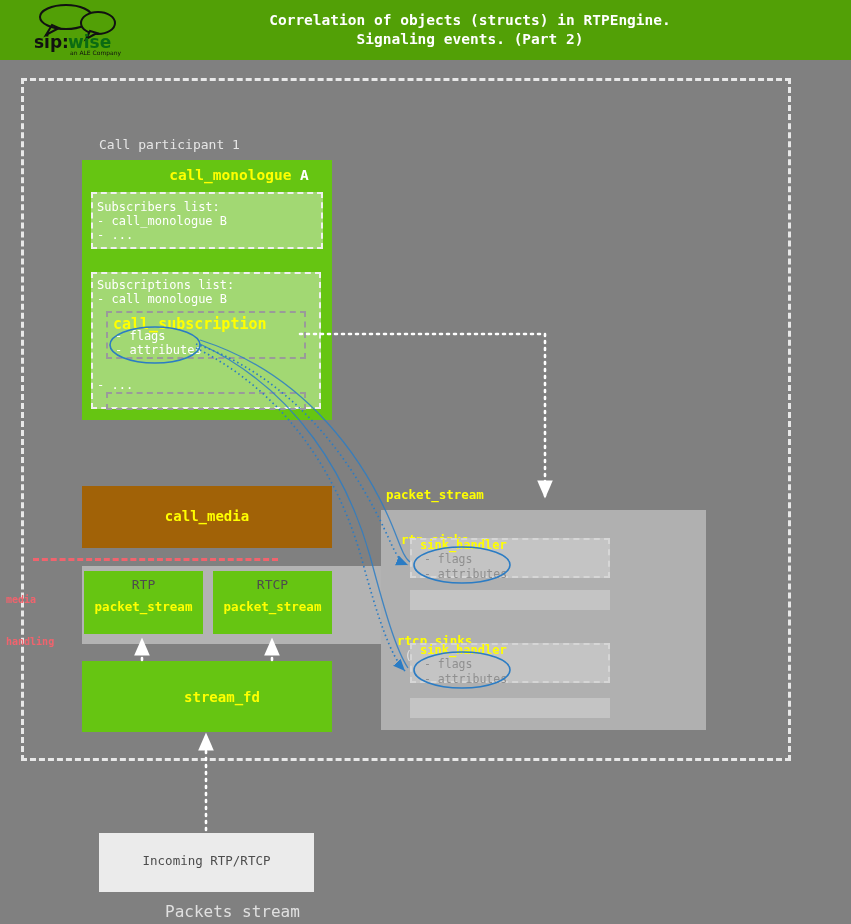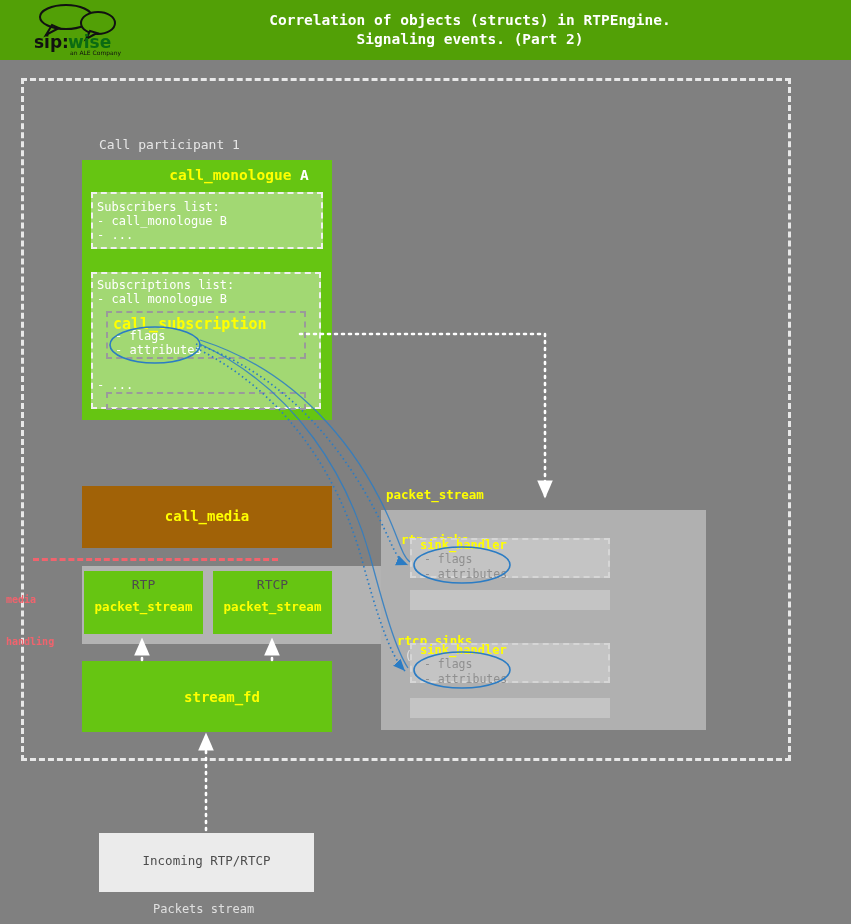--- a/index.html
+++ b/index.html
@@ -141,21 +141,21 @@
   
   #incoming-box{
     position:absolute;left:99px;top:833px;width:215px;height:59px;
     background:#ebebeb;
   }
   #incoming-label{
     position:absolute;left:0;top:20px;width:215px;text-align:center;
     color:#4d4d4d;font-size:12.5px;white-space:pre;
   }
   #packets-stream-caption{
-    left:153px;top:902px;color:#e0e0e0;font-size:12px;
+    left:165px;top:902px;color:#e0e0e0;font-size:16px;
   }
   
   #overlay{position:absolute;left:0;top:0;width:851px;height:924px;pointer-events:none;}
 </style>
 </head>
 <body>
 
 <div id="header">
   <div id="logo">
     <svg width="112" height="54" viewBox="0 0 112 54" xmlns="http://www.w3.org/2000/svg">

